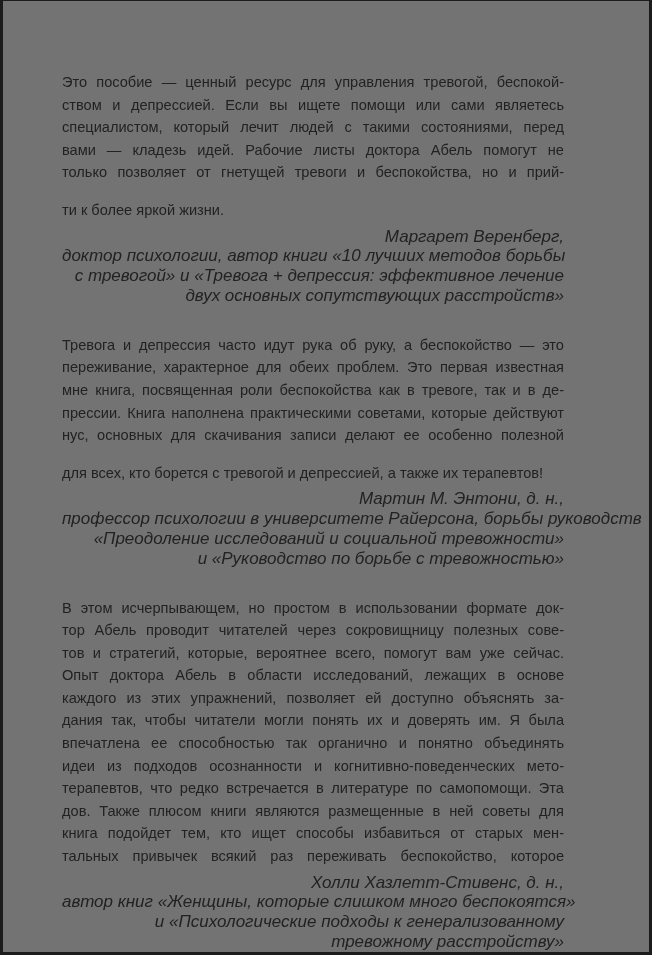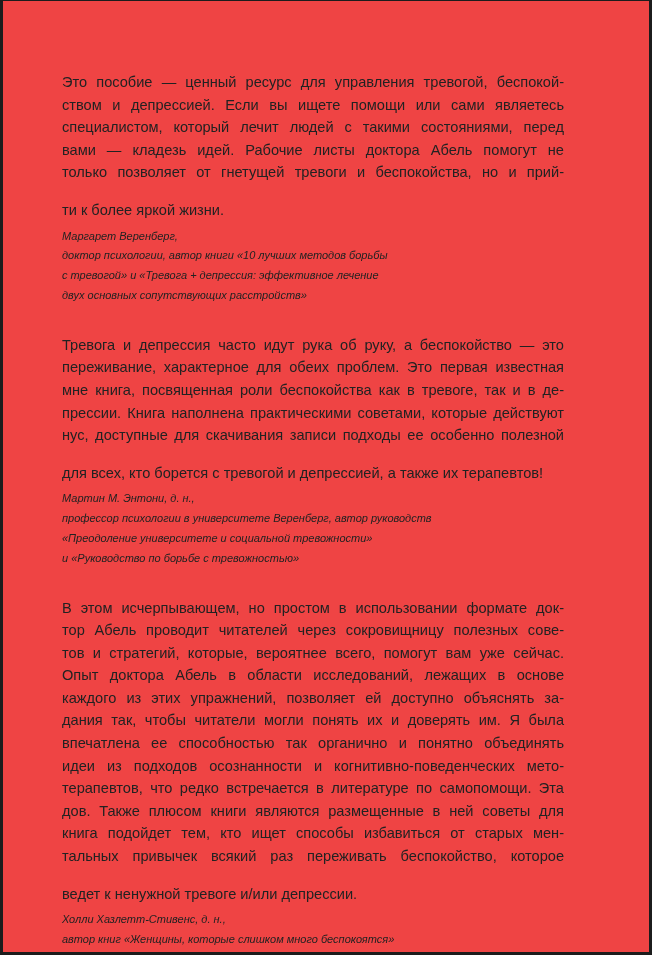--- a/index.html
+++ b/index.html
@@ -5,21 +5,21 @@
   html, body { margin: 0; padding: 0; background: #ffffff; }
   body { width: 652px; height: 955px; overflow: hidden; }
   .page {
     position: relative;
     width: 652px; height: 955px;
     box-sizing: border-box;
     border-left: 3px solid #1c1c1c;
     border-right: 3px solid #1c1c1c;
     border-bottom: 3px solid #1c1c1c;
     border-top: 1px solid #1c1c1c;
-    background: #ef4444;
+    background: #737373;
   }
   .content {
     position: absolute;
     left: 59px;
     top: 70px;
     width: 502px;
     font-family: "Liberation Sans", "DejaVu Sans", sans-serif;
     color: #222222;
   }
   .para {
@@ -27,23 +27,23 @@
     line-height: 22.6px;
     text-align: justify;
     text-align-last: left;
     margin: 0;
     hyphens: manual;
   }
   .para .ln { display: block; text-align: justify; text-align-last: justify; white-space: nowrap; }
   .para .ln.last { text-align-last: left; margin-top: 15px; }
   .attrib {
     font-style: italic;
-    font-size: 11px;
+    font-size: 17px;
     line-height: 19.8px;
-    text-align: left;
+    text-align: right;
     margin: 5px 0 0 0;
   }
   .attrib .ln { display: block; white-space: nowrap; }
   .block1 { margin-bottom: 28px; }
   .block2 { margin-bottom: 28px; }
 </style>
 </head>
 <body>
 
 <div class="page">
@@ -65,46 +65,45 @@
         <span class="ln">двух основных сопутствующих расстройств»</span>
       </div>
     </div>
 
     <div class="block2">
       <p class="para">
         <span class="ln">Тревога и депрессия часто идут рука об руку, а беспокойство — это</span>
         <span class="ln">переживание, характерное для обеих проблем. Это первая известная</span>
         <span class="ln">мне книга, посвященная роли беспокойства как в тревоге, так и в де-</span>
         <span class="ln">прессии. Книга наполнена практическими советами, которые действуют</span>
-        <span class="ln">нус, доступные для скачивания записи подходы ее особенно полезной</span>
+        <span class="ln">нус, основных для скачивания записи делают ее особенно полезной</span>
         <span class="ln last">для всех, кто борется с тревогой и депрессией, а также их терапевтов!</span>
       </p>
       <div class="attrib">
         <span class="ln">Мартин М. Энтони, д. н.,</span>
-        <span class="ln">профессор психологии в университете Веренберг, автор руководств</span>
-        <span class="ln">«Преодоление университете и социальной тревожности»</span>
+        <span class="ln">профессор психологии в университете Райерсона, борьбы руководств</span>
+        <span class="ln">«Преодоление исследований и социальной тревожности»</span>
         <span class="ln">и «Руководство по борьбе с тревожностью»</span>
       </div>
     </div>
 
     <div class="block3">
       <p class="para">
         <span class="ln">В этом исчерпывающем, но простом в использовании формате док-</span>
         <span class="ln">тор Абель проводит читателей через сокровищницу полезных сове-</span>
         <span class="ln">тов и стратегий, которые, вероятнее всего, помогут вам уже сейчас.</span>
         <span class="ln">Опыт доктора Абель в области исследований, лежащих в основе</span>
         <span class="ln">каждого из этих упражнений, позволяет ей доступно объяснять за-</span>
         <span class="ln">дания так, чтобы читатели могли понять их и доверять им. Я была</span>
         <span class="ln">впечатлена ее способностью так органично и понятно объединять</span>
         <span class="ln">идеи из подходов осознанности и когнитивно-поведенческих мето-</span>
         <span class="ln">терапевтов, что редко встречается в литературе по самопомощи. Эта</span>
         <span class="ln">дов. Также плюсом книги являются размещенные в ней советы для</span>
         <span class="ln">книга подойдет тем, кто ищет способы избавиться от старых мен-</span>
         <span class="ln">тальных привычек всякий раз переживать беспокойство, которое</span>
-        <span class="ln last">ведет к ненужной тревоге и/или депрессии.</span>
       </p>
       <div class="attrib">
         <span class="ln">Холли Хазлетт-Стивенс, д. н.,</span>
         <span class="ln">автор книг «Женщины, которые слишком много беспокоятся»</span>
         <span class="ln">и «Психологические подходы к генерализованному</span>
         <span class="ln">тревожному расстройству»</span>
       </div>
     </div>
 
   </div>

